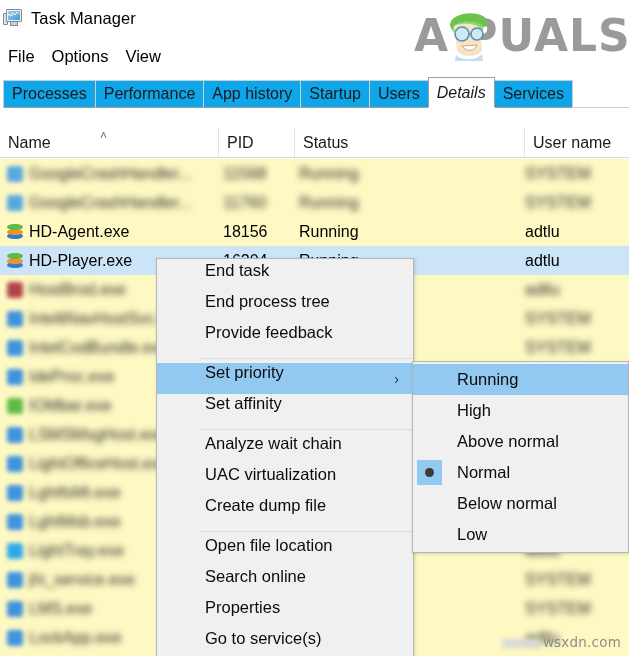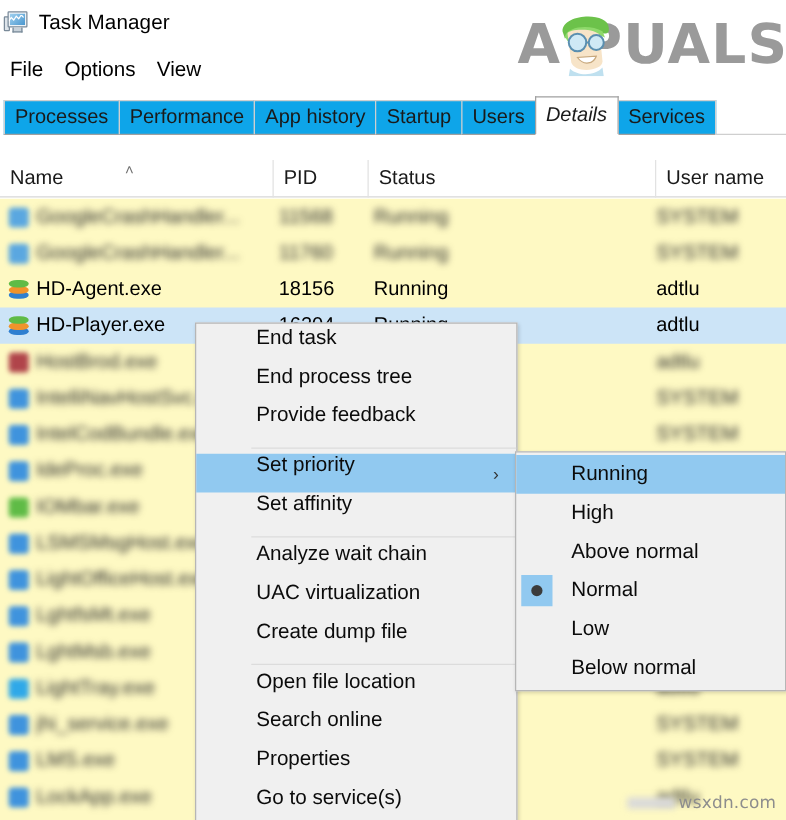--- a/index.html
+++ b/index.html
@@ -605,24 +605,24 @@
       <div class="smi">
         <span>Above normal</span>
       </div>
       <div class="smi">
         <span class="radio-box">
           <span class="dot"></span>
         </span>
         <span>Normal</span>
       </div>
       <div class="smi">
+        <span>Below normal</span>
+      </div>
+      <div class="smi">
         <span>Low</span>
-      </div>
-      <div class="smi">
-        <span>Below normal</span>
       </div>
     </div>
 
   <div class="wsxdn">
     <span class="smudge"></span><span>wsxdn.com</span>
   </div>
 
 </div>
 
 </body></html>

